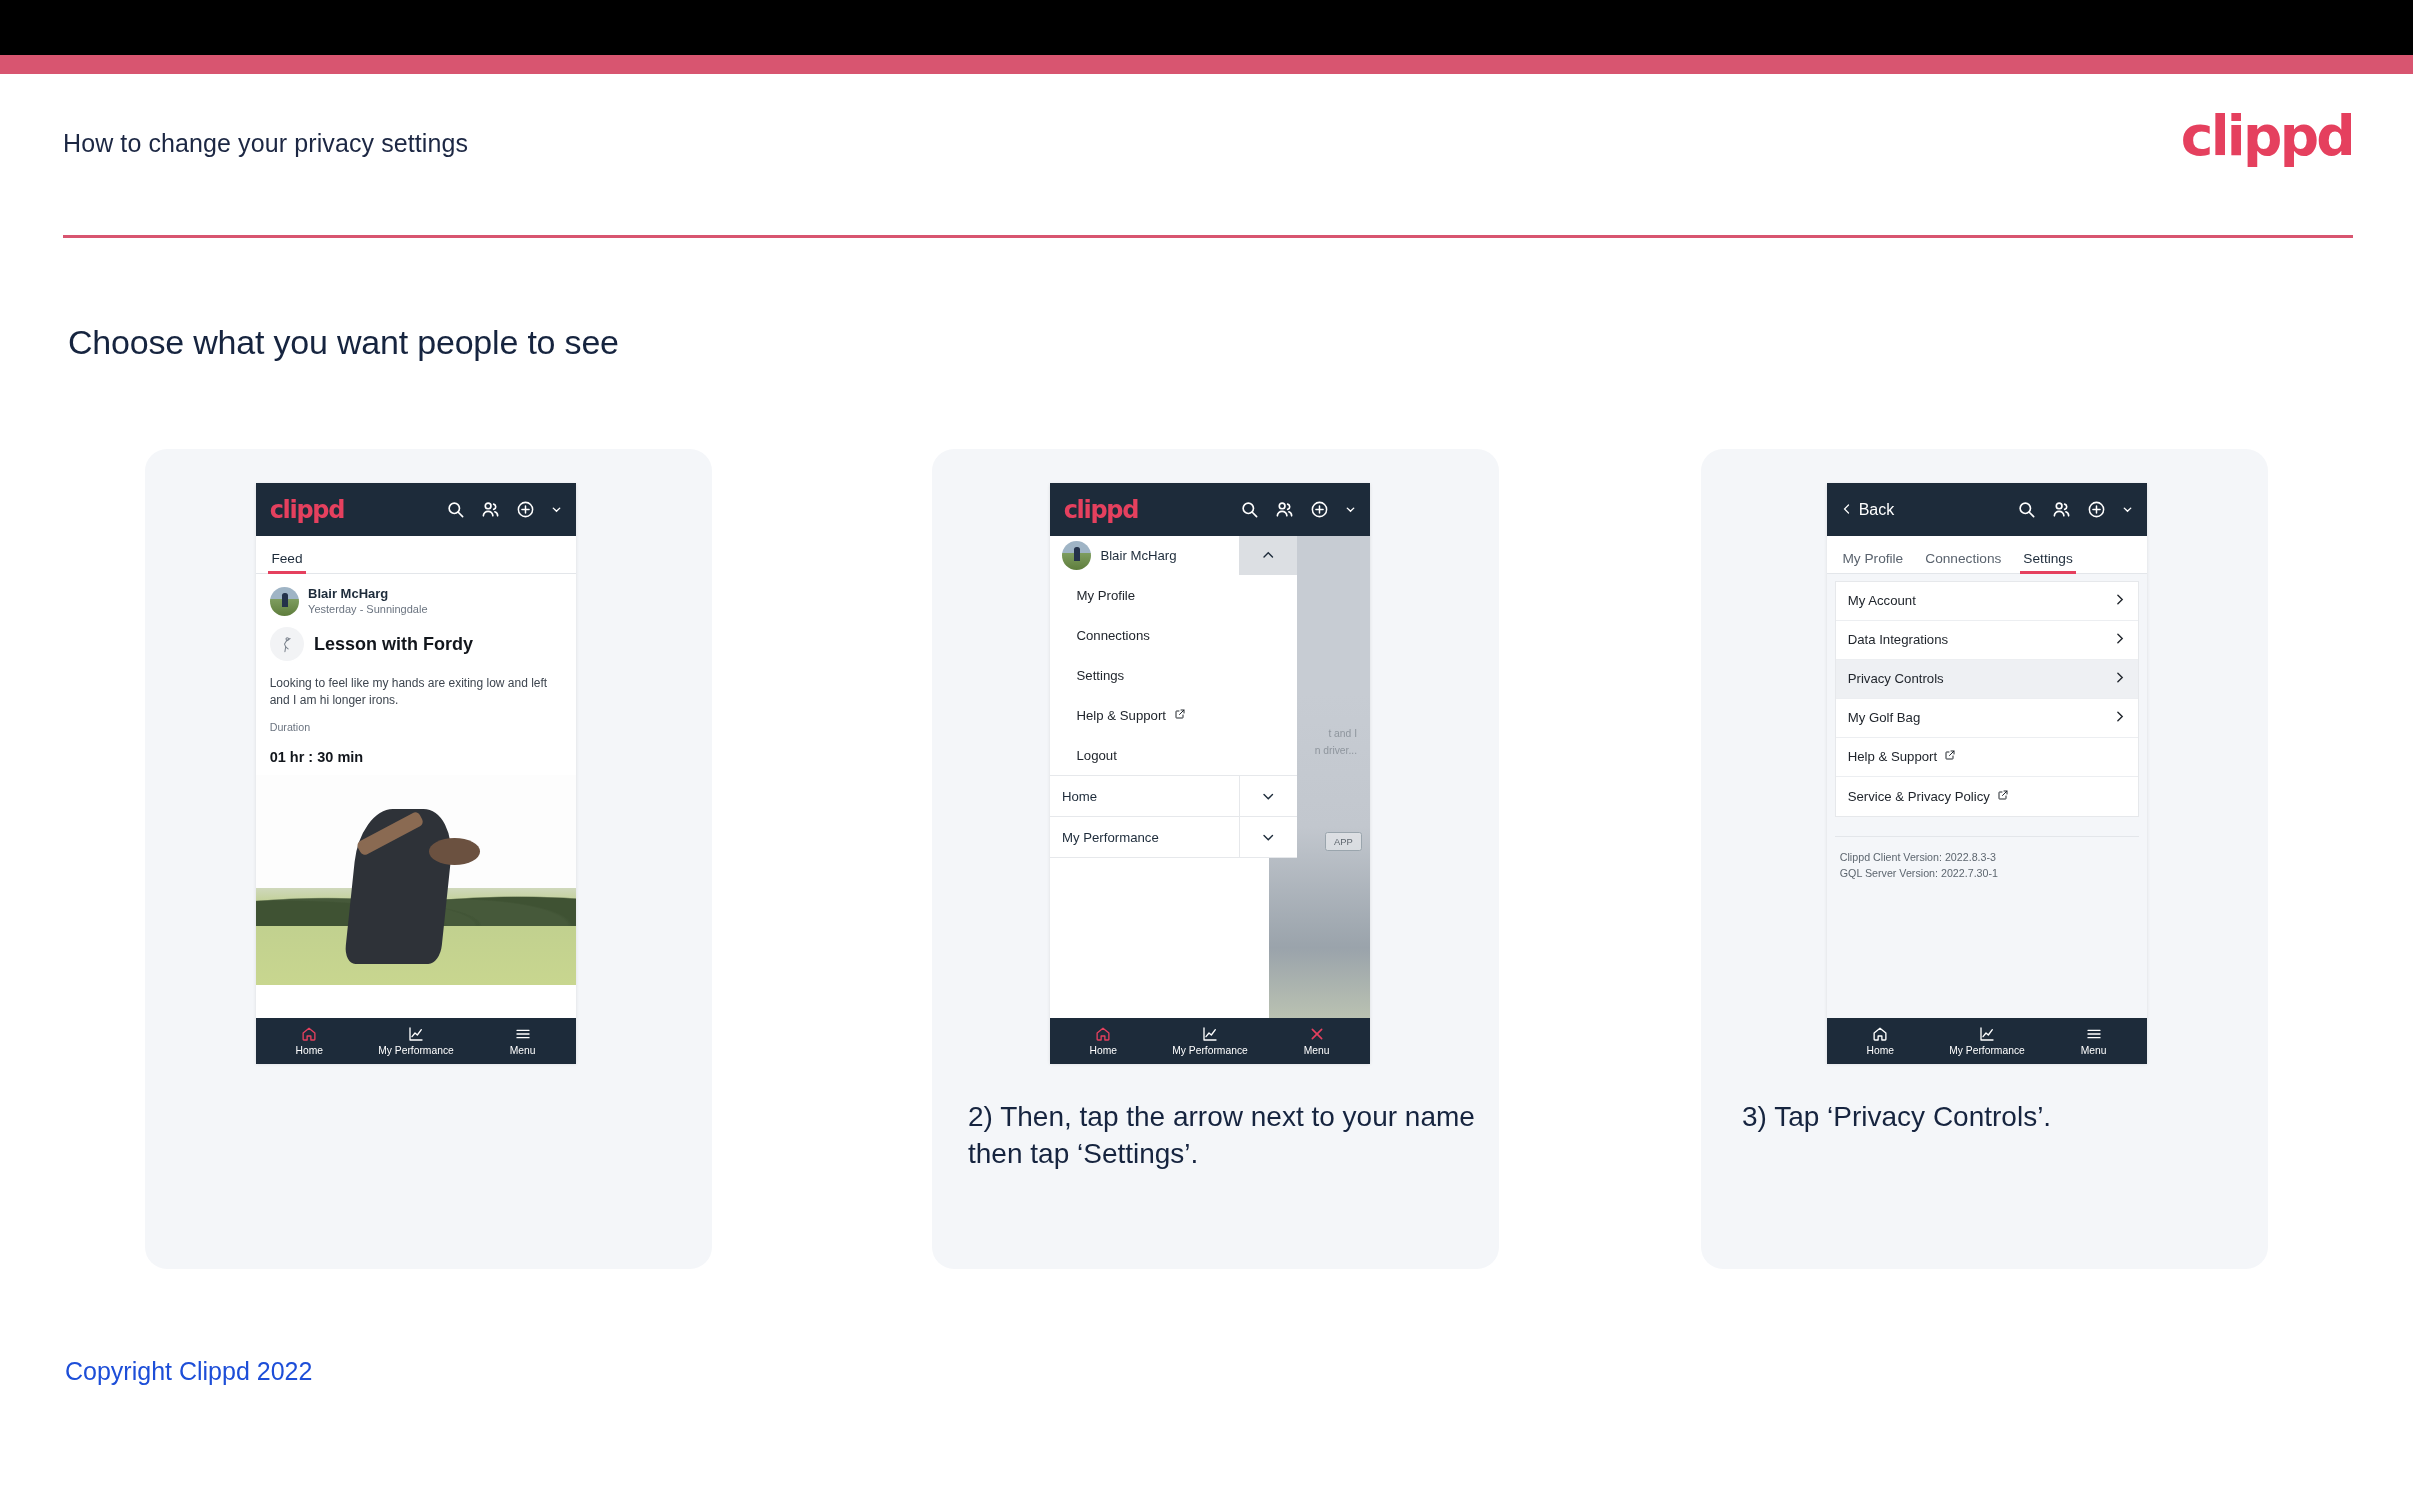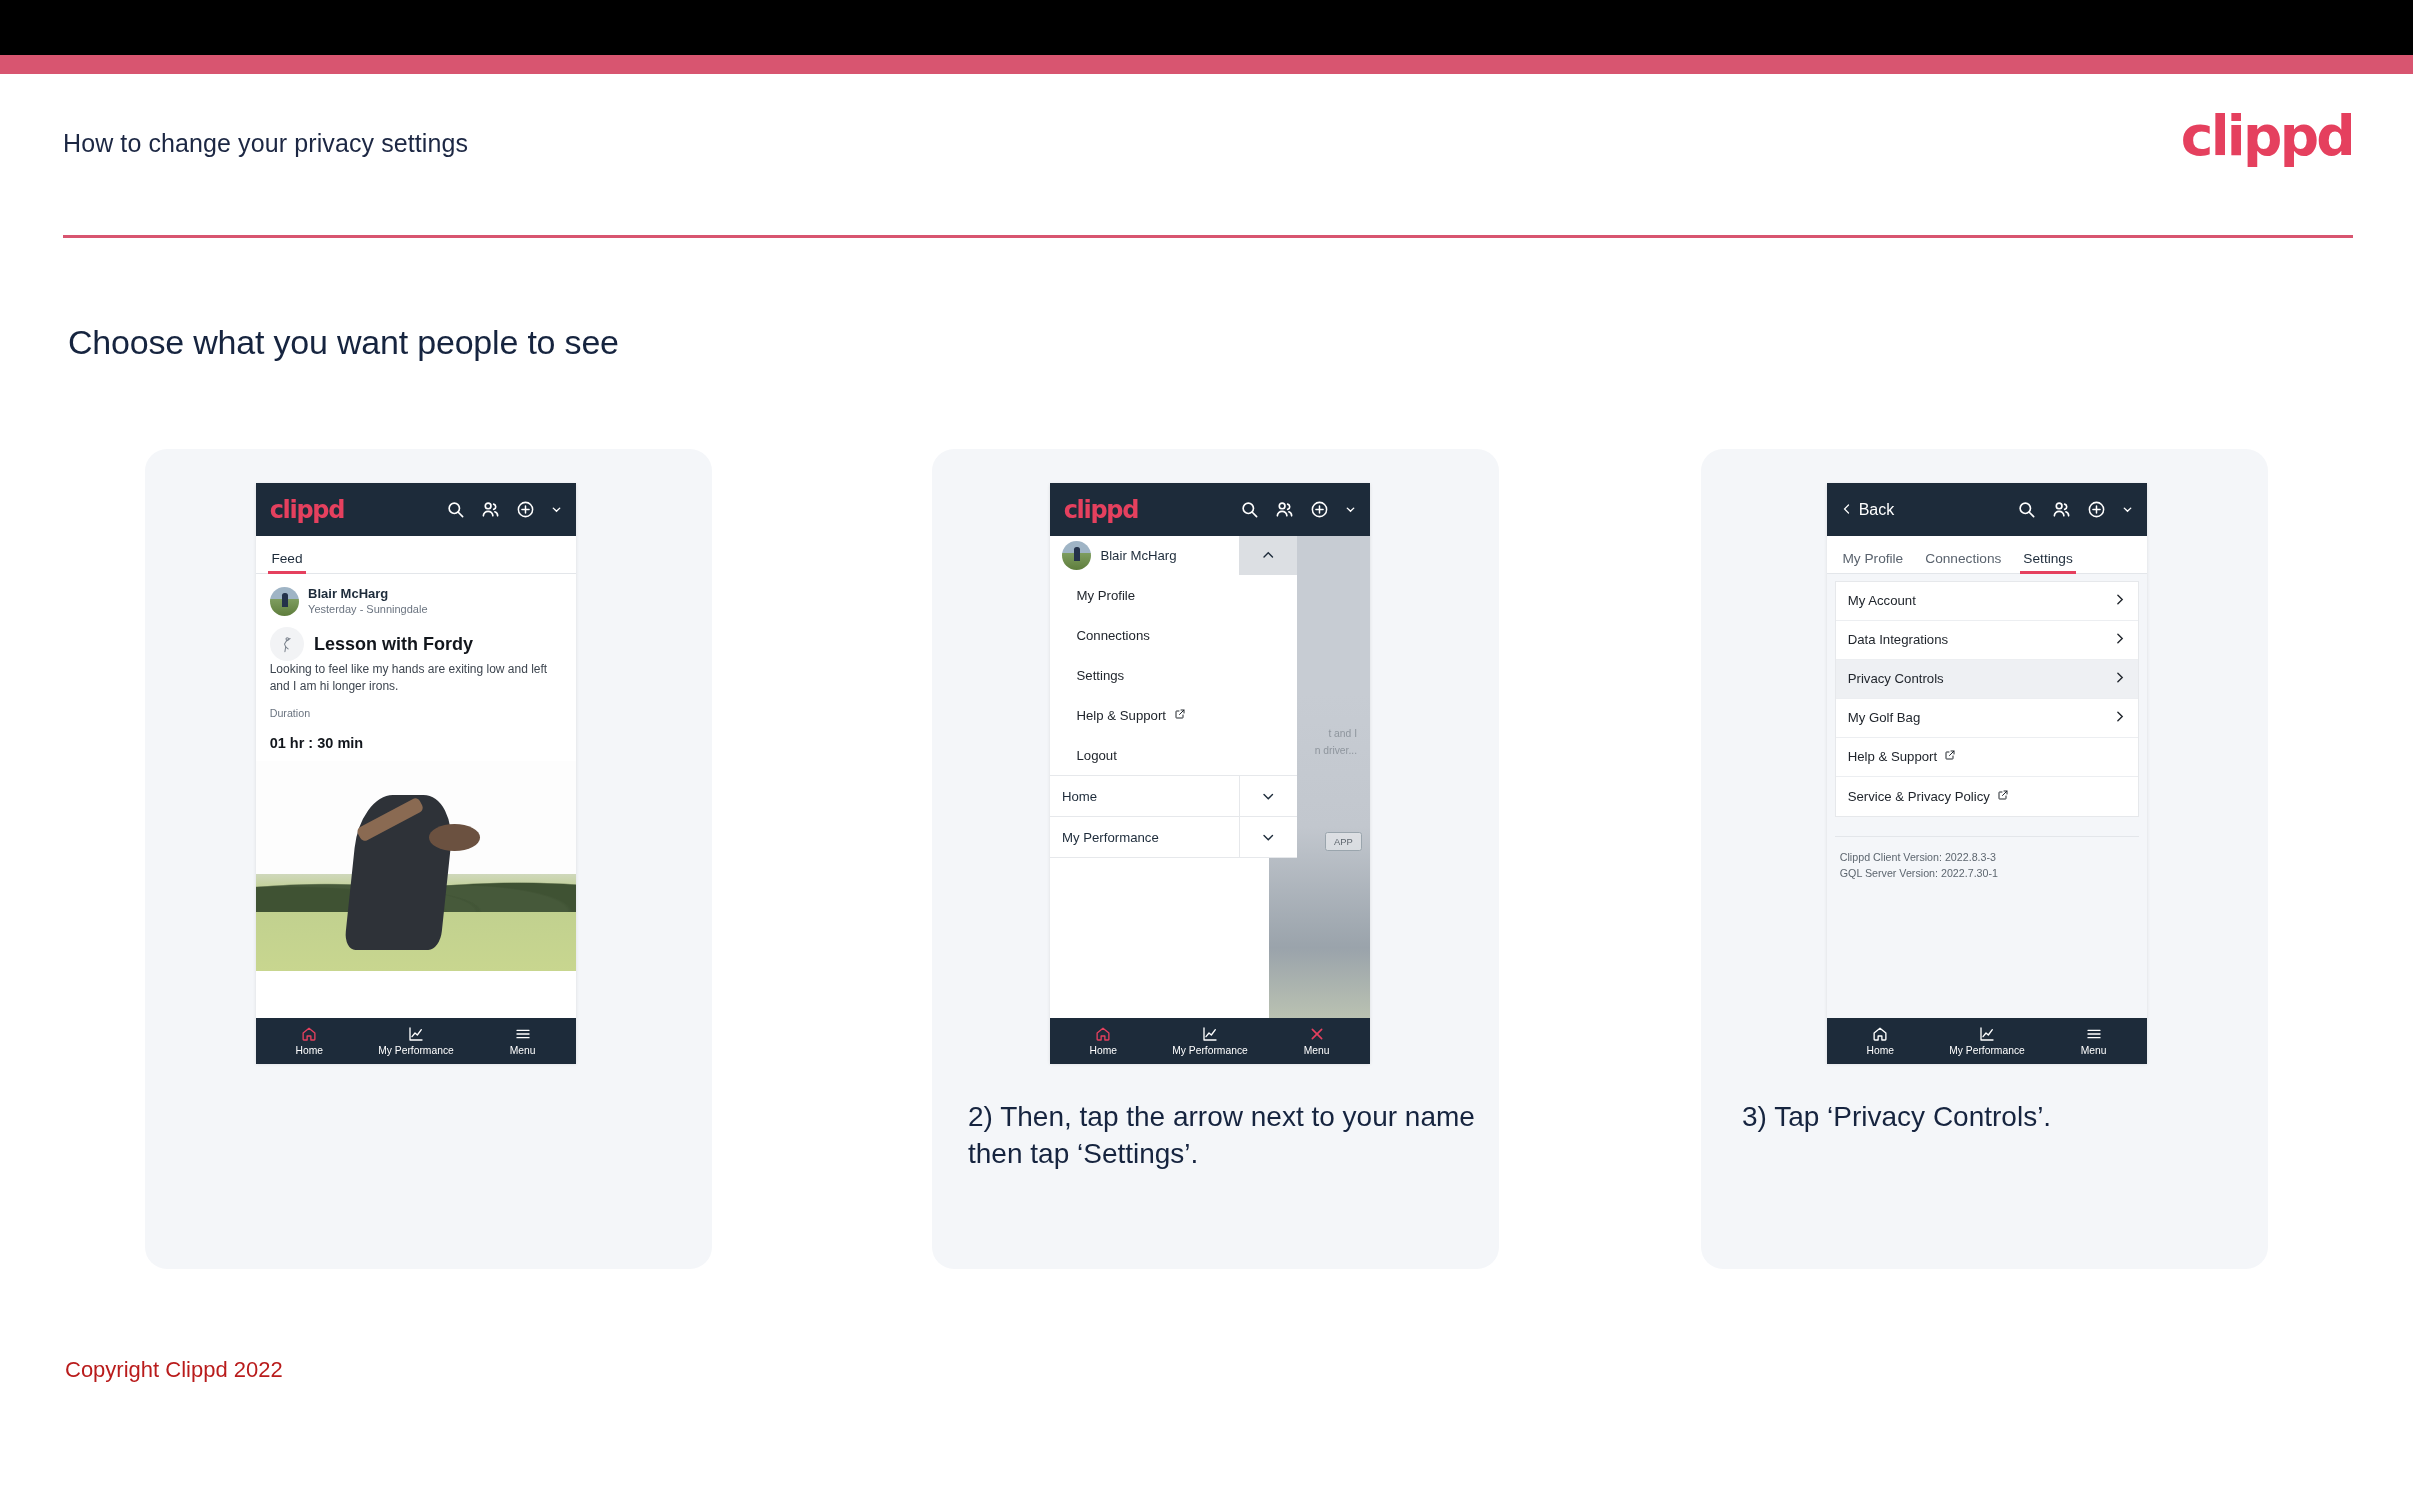--- a/index.html
+++ b/index.html
@@ -109,21 +109,21 @@
   .post-name { font-size:13px; font-weight:700; color:#1d2b3a; line-height:1.2; }
   .post-meta { font-size:11px; color:#6b7480; line-height:1.3; margin-top:0.9px; }
 
   .lesson-row { display:flex; align-items:center; gap:10.3px; margin-top:10.3px; }
   .lesson-ic {
     width:34px; height:34px; border-radius:50%; background:#f2f3f5; flex:none;
     display:flex; align-items:center; justify-content:center;
   }
   .lesson-title { font-size:18px; font-weight:700; color:#12161c; }
 
-  .post-text { font-size:12px; color:#3d454f; line-height:1.45; margin-top:0; }
+  .post-text { font-size:12px; color:#3d454f; line-height:1.45; margin-top:14px; }
   .dur-label { font-size:10.7px; color:#6b7480; margin-top:11px; }
   .dur-val { font-size:14.5px; font-weight:700; color:#12161c; margin-top:16px; }
 
   .photo {
     margin-top:10.3px; height:210px; width:100%;
     background:
       linear-gradient(180deg,#fdfdfd 0%,#fdfdfd 54%,#cfd8bb 54%,#bfcf8f 62%,#c8d68f 100%);
     position:relative; overflow:hidden;
   }
   .photo .trees{
@@ -201,21 +201,21 @@
   }
   .p3-item:last-child { border-bottom:none; }
   .p3-item.sel { background:#eef0f3; }
   .p3-item .lbl { display:flex; align-items:center; gap:7.7px; }
   .p3-ver { margin-top:19px; padding:0 5.1px; border-top:0.9px solid #e3e6ea; padding-top:12px; }
   .p3-ver div { font-size:10.7px; color:#5d666f; line-height:1.5; }
 
   
   .footer {
     position:absolute; left:65px; top:1357px;
-    font-size:22px; color:#b91c1c;
+    font-size:25px; color:#1d4ed8;
   }
 </style>
 </head>
 <body>
 
 <div id="slide">
 
   <div class="topbar-black"></div>
   <div class="topbar-pink"></div>
 

